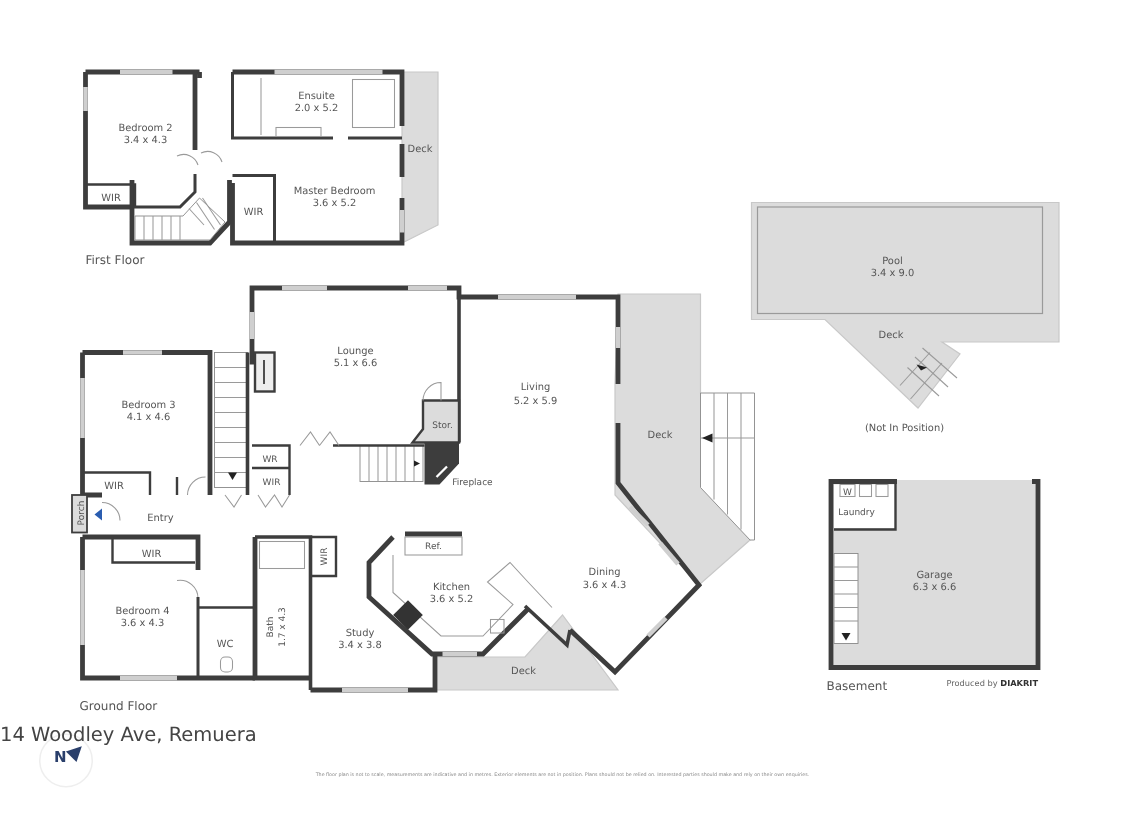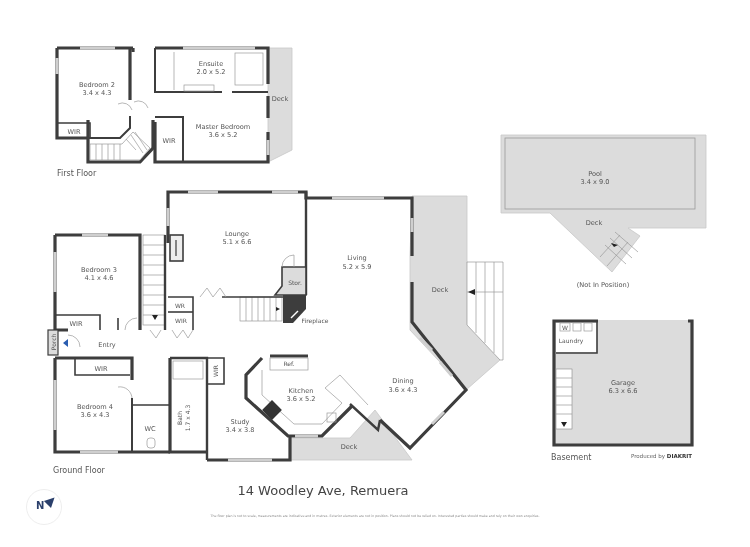--- a/index.html
+++ b/index.html
@@ -7,21 +7,21 @@
   svg { position:absolute; left:0; top:0; }
   .lbl { font-family:"DejaVu Sans", sans-serif; font-size:6.6px; fill:#555; text-anchor:middle; }
   .lblsm { font-family:"DejaVu Sans", sans-serif; font-size:6px; fill:#555; text-anchor:middle; }
   .floor { font-family:"DejaVu Sans", sans-serif; font-size:8px; fill:#555; }
   .wall { stroke:#3d3d3d; stroke-width:3.2; fill:none; stroke-linejoin:miter; }
   .thin { stroke:#3d3d3d; stroke-width:1.6; fill:none; }
   .win { stroke:#cfcfcf; stroke-width:3; fill:none; }
   .fix { stroke:#9a9a9a; stroke-width:0.7; fill:none; }
   .deck { fill:#dcdcdc; stroke:#c8c8c8; stroke-width:0.8; }
   .stairs { stroke:#888; stroke-width:0.6; fill:#fff; }
-  .title { position:absolute; left:0; width:646px; top:483px; text-align:center; font-family:"DejaVu Sans", sans-serif; font-size:13px; color:#444; }
+  .title { position:absolute; left:0; width:646px; top:483px; font-family:"DejaVu Sans", sans-serif; font-size:13px; color:#444; }
   .disc { position:absolute; left:0; width:750px; top:514px; text-align:center; font-family:"DejaVu Sans", sans-serif; font-size:3.2px; color:#888; }
   .produced { position:absolute; left:631px; top:453px; font-family:"DejaVu Sans", sans-serif; font-size:5.5px; color:#666; }
   .produced b { color:#333; font-weight:bold; }
   .compass { position:absolute; left:26px; top:489px; width:34px; height:34px; border-radius:50%; border:1px solid #eee; }
   .compass .n { position:absolute; left:9px; top:10px; font-family:"DejaVu Sans", sans-serif; font-weight:bold; font-size:10px; color:#2a3f6b; }
   .compass .arrow { position:absolute; left:19px; top:6px; width:0; height:0; border-left:5px solid transparent; border-right:5px solid transparent; border-bottom:10px solid #2a3f6b; transform:rotate(45deg); }
 </style>
 </head>
 <body>
 

